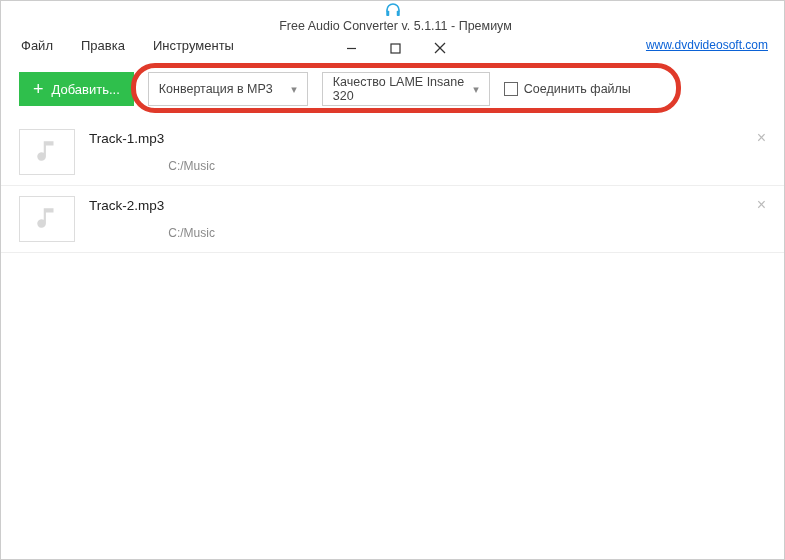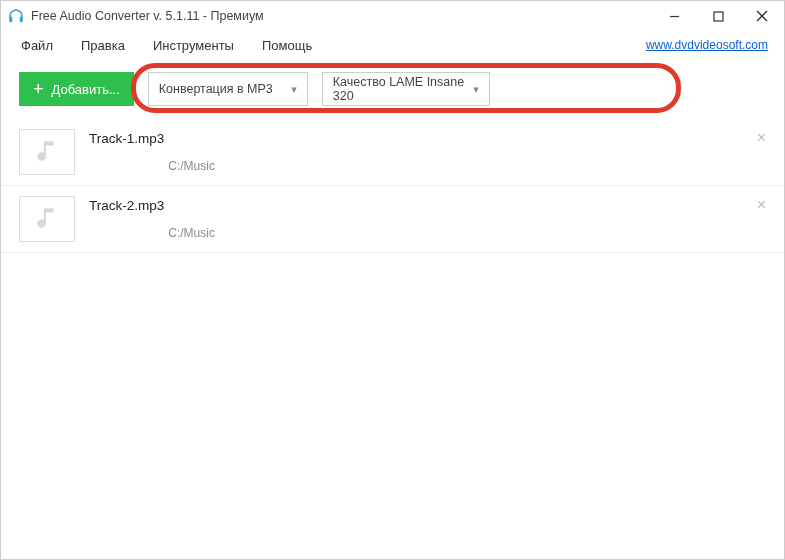--- a/index.html
+++ b/index.html
@@ -1,17 +1,17 @@
 <!DOCTYPE html>
 <html><head>
 <meta charset="utf-8">
 <style>
   * { box-sizing: border-box; margin: 0; padding: 0; }
   body { font-family: "Segoe UI", Arial, sans-serif; font-size: 13px; color: #333; background: #fff; width: 785px; height: 560px; overflow: hidden; border: 1px solid #ccc; }
-  .titlebar { display: flex; align-items: center; height: 30px; padding: 0 0 0 6px; }
+  .titlebar { display: flex; align-items: center; height: 30px; padding: 0 0 0 6px; flex-direction: column; }
   .titlebar .app-icon { width: 18px; height: 18px; margin-right: 6px; display:flex; align-items:center; justify-content:center; }
   .titlebar .title { flex: 0 0 auto; font-size: 12.5px; color: #444; }
   .titlebar .spacer { flex: 1; }
   .win-btns { display: flex; }
   .win-btn { width: 44px; height: 30px; display:flex; align-items:center; justify-content:center; color:#333; }
   .menubar { display:flex; align-items:center; height: 28px; padding: 0 6px; }
   .menu-item { padding: 4px 14px; font-size: 13px; cursor:default; }
   .menubar .spacer { flex:1; }
   .site-link { color: #0b62d6; text-decoration: underline; font-size: 12px; margin-right: 10px; }
   .toolbar { position: relative; height: 60px; display:flex; align-items:center; padding: 0 18px; gap: 14px; }
@@ -66,41 +66,44 @@
           <line x1="11" y1="1" x2="1" y2="11" stroke="#333" stroke-width="1.3"></line>
         </svg>
       </div>
   </div>
 </div>
 
 <div class="menubar">
   <span class="menu-item">Файл</span>
   <span class="menu-item">Правка</span>
   <span class="menu-item">Инструменты</span>
-  <span class="menu-item">Помощь</span>
   <span class="spacer"></span>
   <a class="site-link">www.dvdvideosoft.com</a>
 </div>
 
 <div class="toolbar">
   <button class="btn add">
     <span class="plus-icon">+</span>
     <span>Добавить...</span>
   </button>
 
   <div class="dropdown format">
     <span>Конвертация в MP3</span>
     <span class="chev">▾</span>
   </div>
 
   <div class="dropdown quality">
     <span>Качество LAME Insane 320</span>
     <span class="chev">▾</span>
   </div>
 
+  <label class="checkbox-wrap">
+    <span class="chk"></span>
+    <span>Соединить файлы</span>
+  </label>
 
 
   <div class="highlight-ring"></div>
 </div>
 
 <div class="list">
   <div class="list-item">
     <div class="thumb">
       <span class="note-icon">
         <svg width="26" height="26" viewBox="0 0 24 24">

